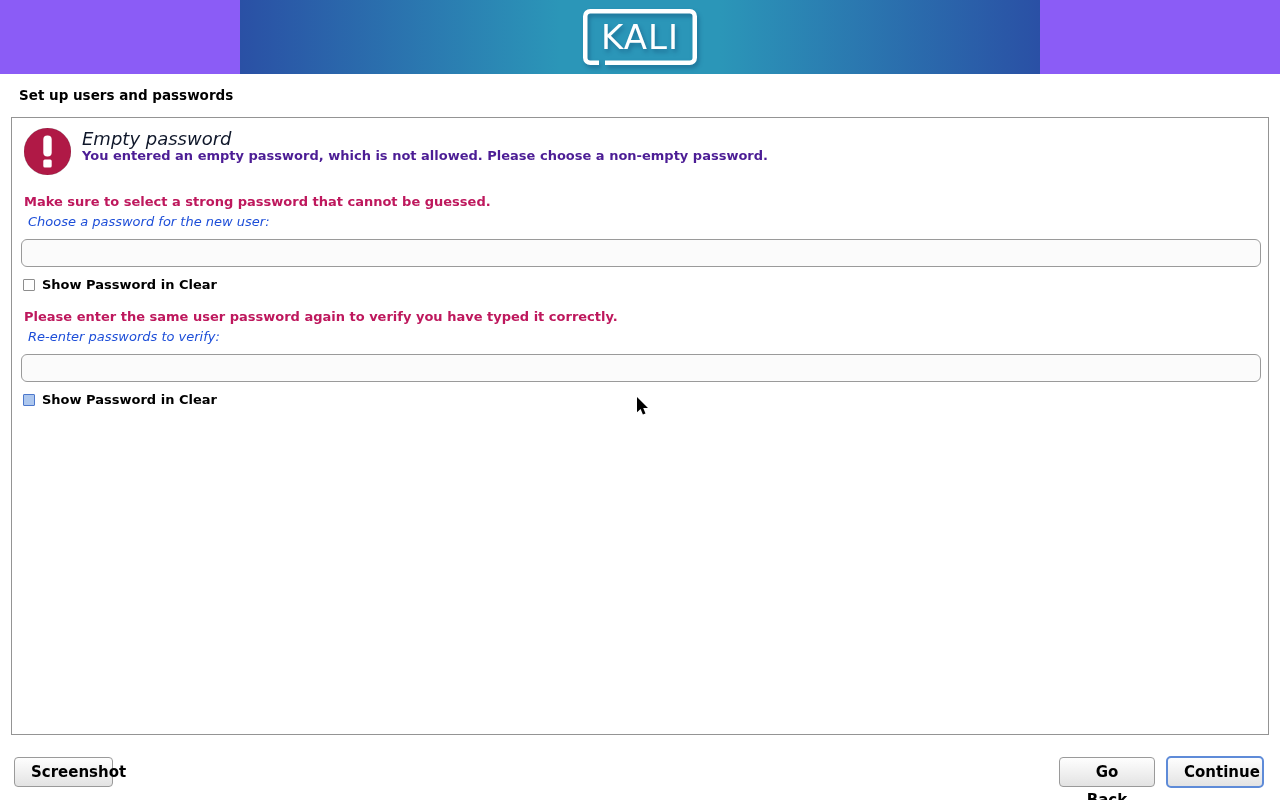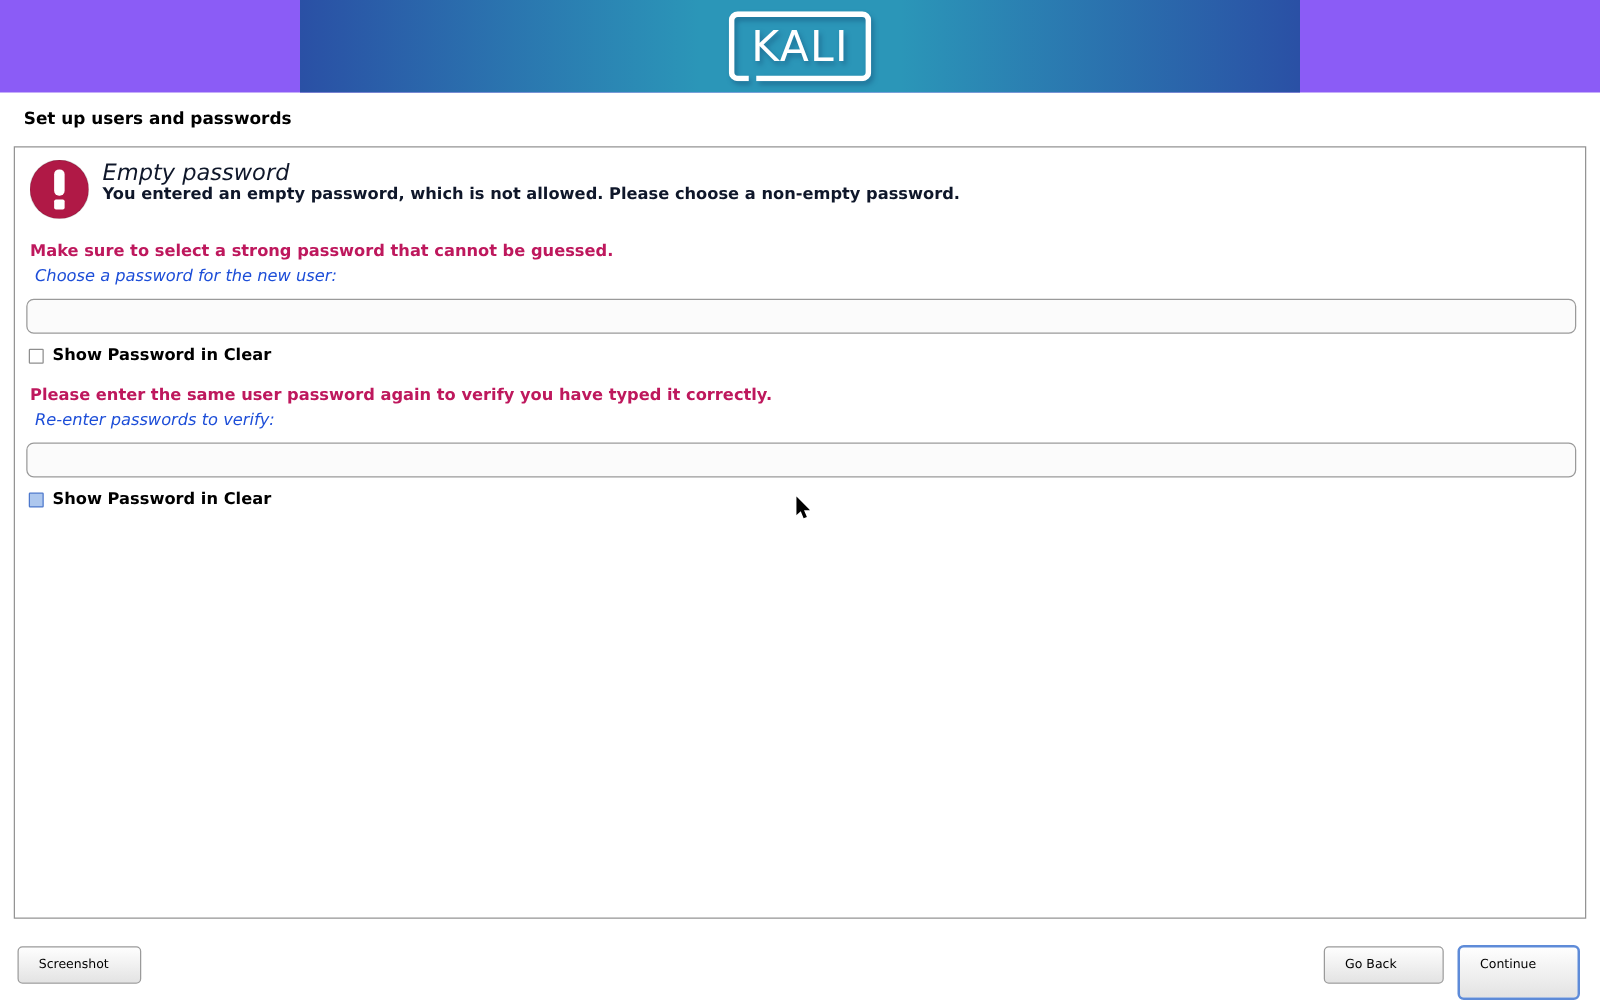--- a/index.html
+++ b/index.html
@@ -53,21 +53,21 @@
   .error-icon {
     position: absolute; left: 12px; top: 10px;
     width: 47px; height: 47px;
   }
   .error-title {
     position: absolute; left: 70px; top: 10px;
     font-style: italic; font-size: 18px; color: #0f172a;
   }
   .error-message {
     position: absolute; left: 70px; top: 30px;
-    font-weight: bold; font-size: 13px; color: #0f172a;
+    font-weight: bold; font-size: 13px; color: #4c1d95;
   }
 
   .note {
     position: absolute; left: 12px;
     font-weight: bold; font-size: 13px; color: #be185d;
     white-space: nowrap;
   }
   .field-label {
     position: absolute; left: 16px;
     font-style: italic; font-size: 13px; color: #1d4ed8;
@@ -106,29 +106,30 @@
   }
 
   
   .btn {
     position: absolute; top: 757px;
     height: 30px;
     border: 1px solid #9a9a9a;
     border-radius: 4px;
     background: linear-gradient(#fefefe, #e3e3e3);
     font-family: "DejaVu Sans", "Liberation Sans", sans-serif;
-    font-weight: normal; font-size: 10px; color: #000000;
+    font-weight: bold; font-size: 15px; color: #000000;
+    text-align: center;
     line-height: 28px;
     padding: 0 16px;
     cursor: default;
   }
   .btn-screenshot { left: 14px; width: 99px; }
   .btn-goback { left: 1059px; width: 96px; }
   .btn-continue {
-    left: 1166px; width: 98px; height: 44px; top: 756px;
+    left: 1166px; width: 98px; height: 32px; top: 756px;
     border: 2px solid #5e8bd8;
     border-radius: 5px;
     line-height: 28px;
     padding-left: 16px;
   }
 
   
   .cursor {
     position: absolute; left: 637px; top: 397px;
     width: 12px; height: 19px;

